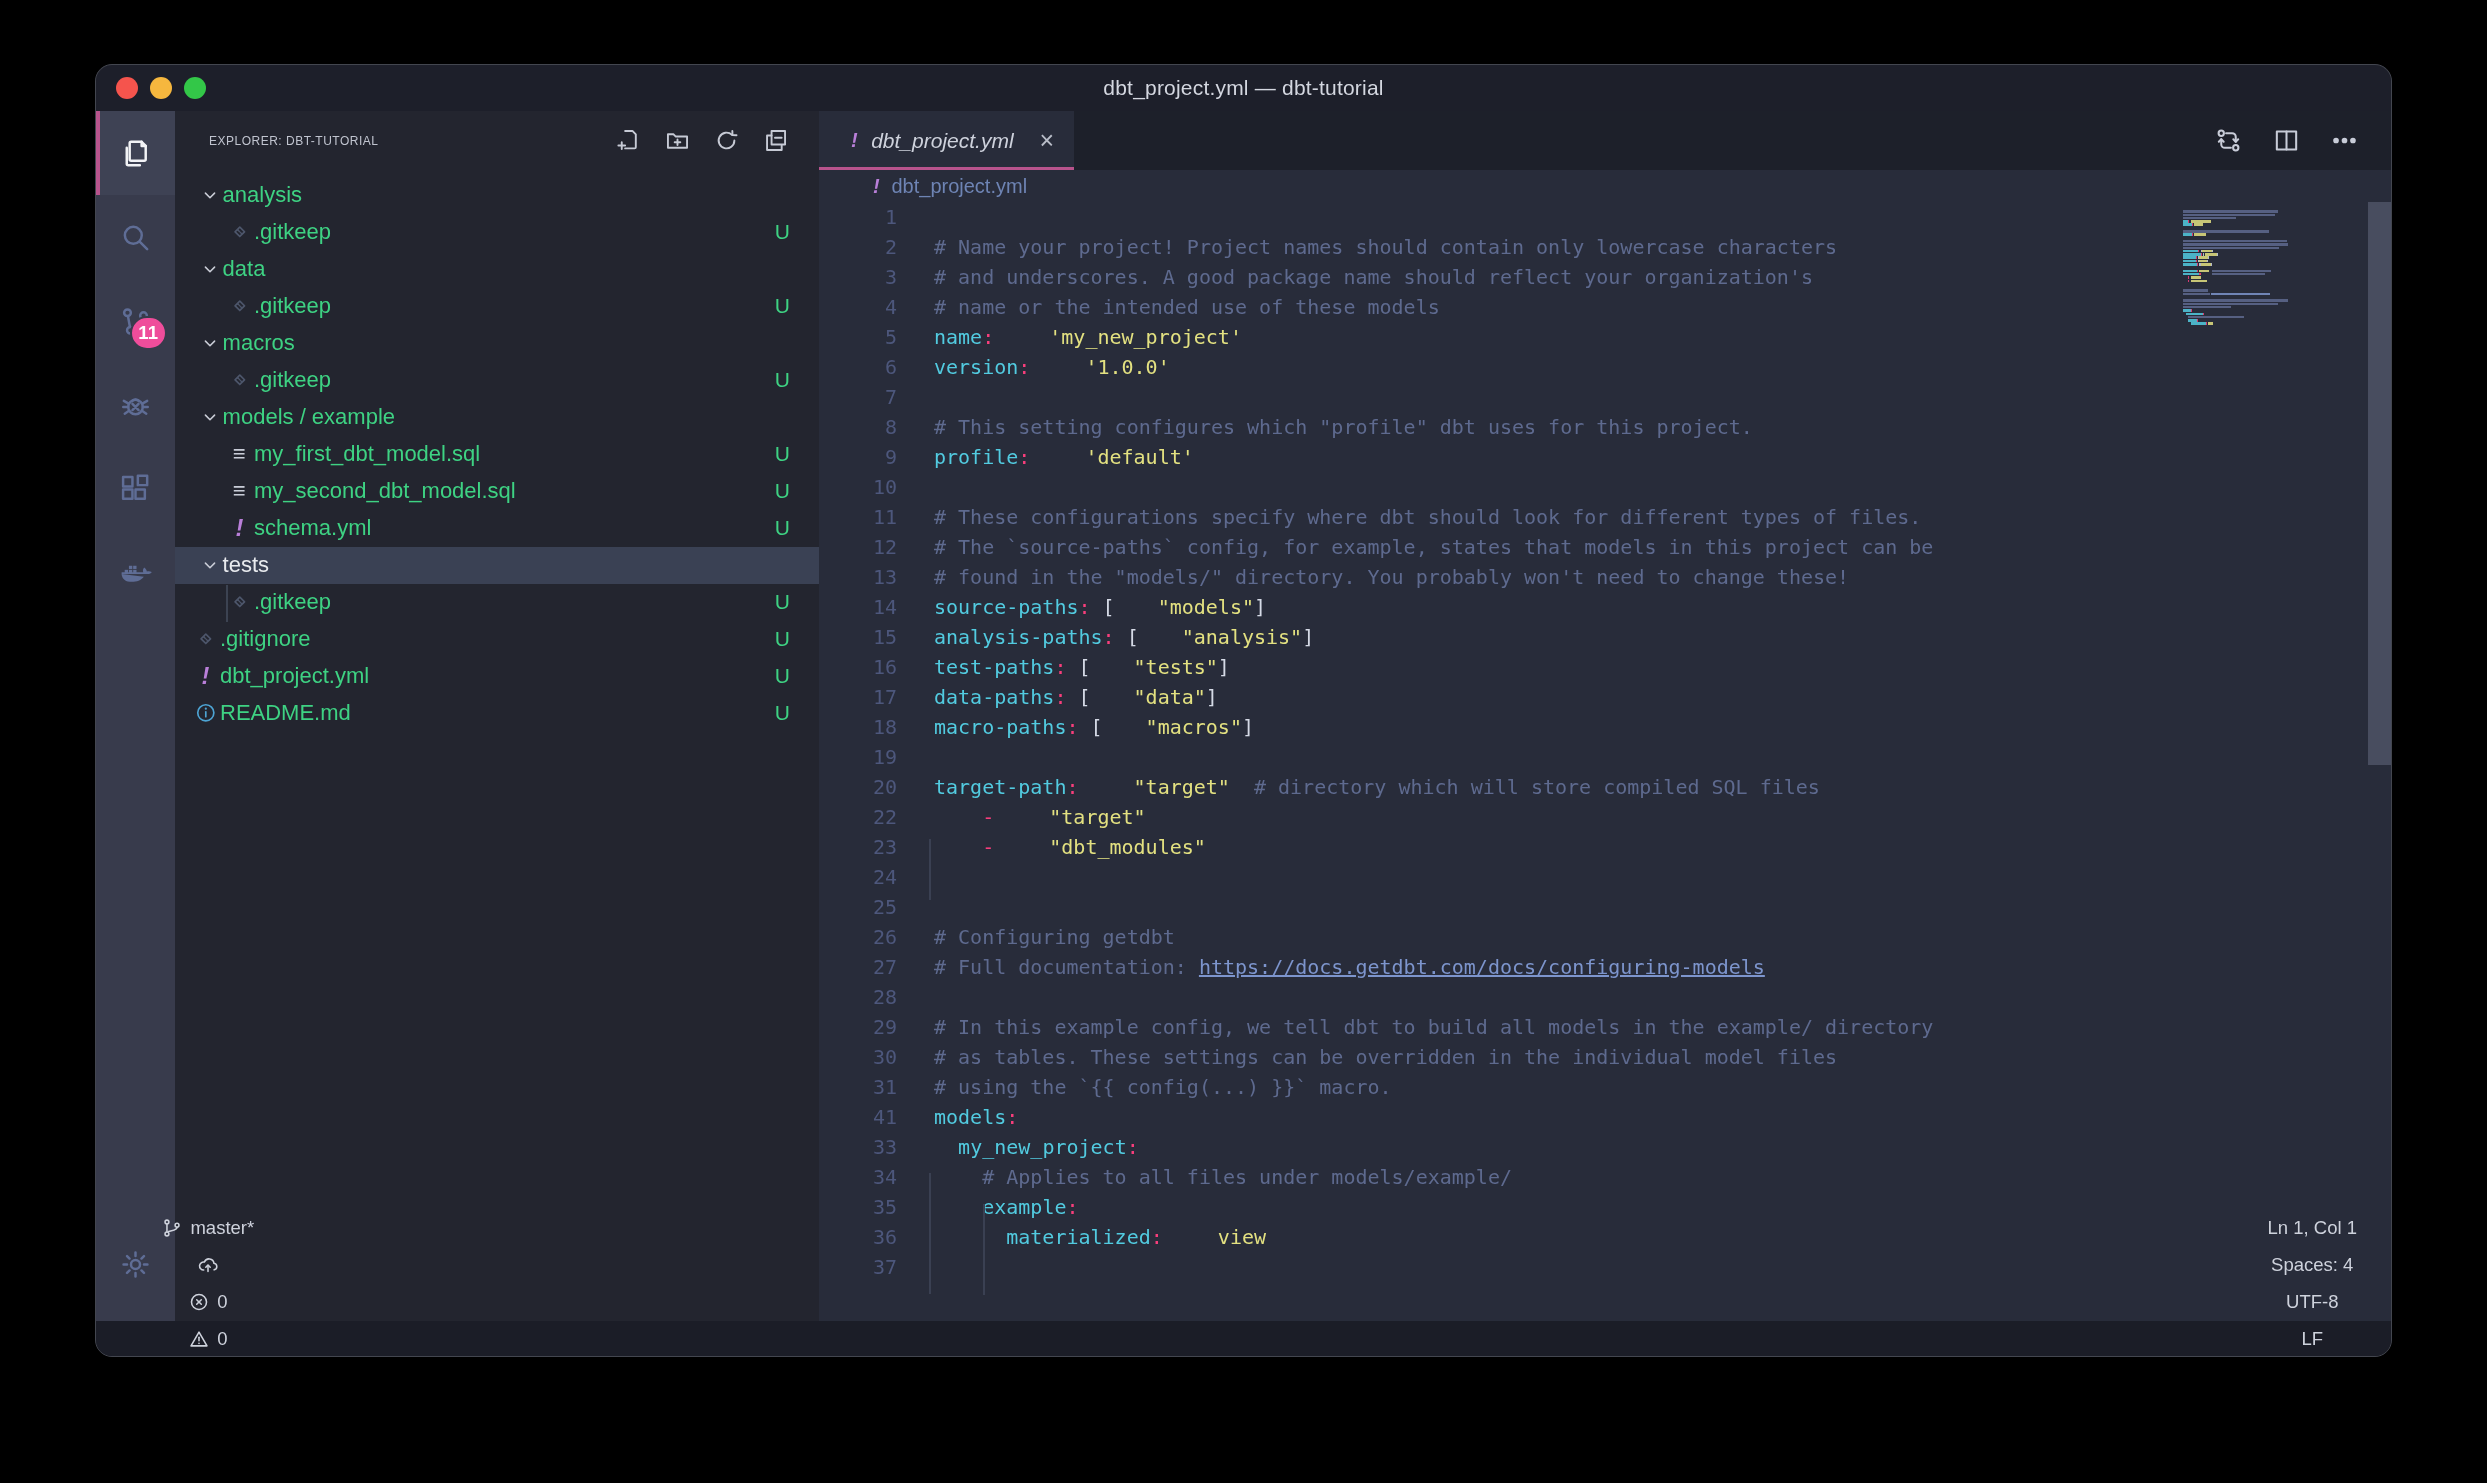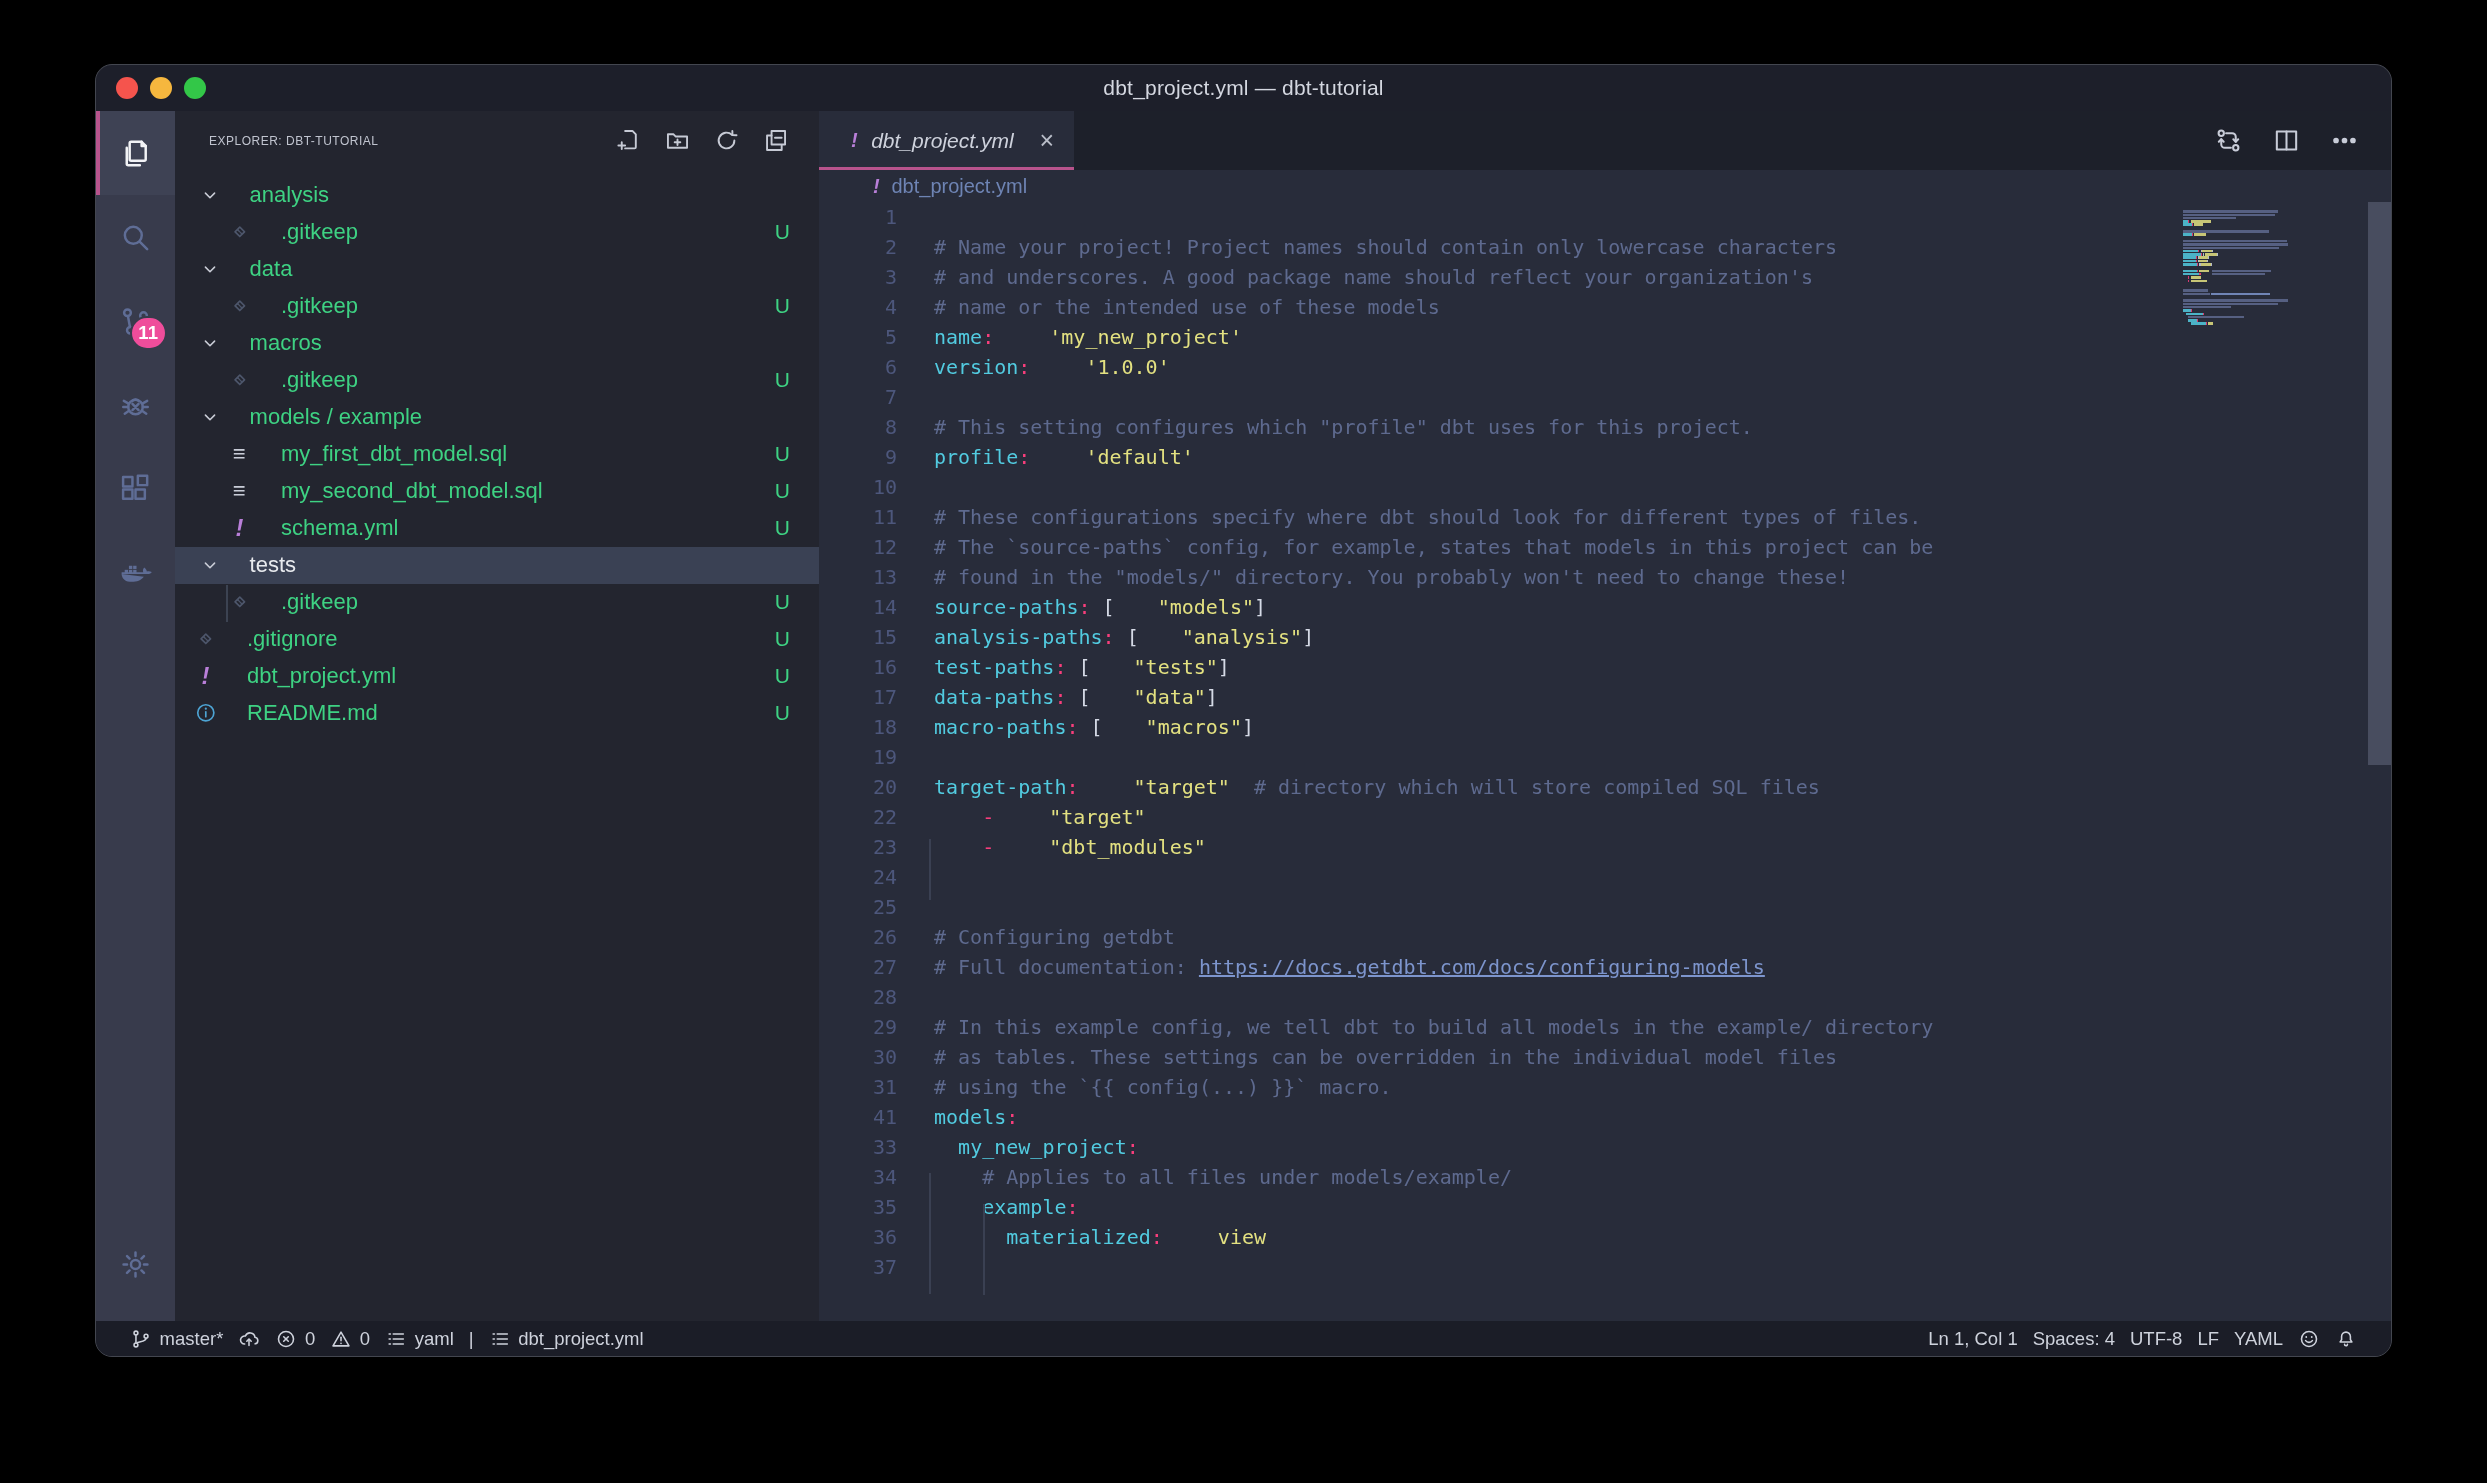--- a/index.html
+++ b/index.html
@@ -41,21 +41,21 @@
   .sidebar { width:644px; flex:0 0 644px; background:#23252f; display:flex; flex-direction:column; }
   .sb-header { height:59px; flex:0 0 59px; display:flex; align-items:center; padding:0 30px 0 34px; }
   .sb-title { color:#c0c4cf; font-size:12px; letter-spacing:0.5px; flex:1 1 auto; }
   .sb-actions { display:flex; gap:22px; color:#c6cad5; }
   .sb-actions svg { width:27px; height:27px; cursor:pointer; }
   .tree { padding-top:6.7px; position:relative; }
   .tree-row { height:37px; display:flex; align-items:center; position:relative;
               color:#3ed283; font-size:22px; cursor:pointer; }
   .tree-row.selected { background:#3a4154; }
   .tree-row.selected .row-label { color:#e8eaee; }
-  .row-inner { display:flex; align-items:center; gap:29px; }
+  .row-inner { display:flex; align-items:center; gap:2px; }
   .indent-0 .row-inner { padding-left:23.6px; }      
   .indent-1 .row-inner { padding-left:52px; }      
   .indent-r .row-inner { padding-left:18px; }      
   .chevron { color:#c9ccd6; display:flex; }
   .chevron svg { width:22px; height:22px; }
   .file-ico { width:25px; display:flex; justify-content:center; align-items:center; }
   .ico-git svg { width:23.6px; height:23.6px; color:#4d566b; }
   .ico-sql { color:#c9cdd8; font-size:22px; font-weight:bold; letter-spacing:0.8px; }
   .ico-yaml { color:#b97fd9; font-size:23.6px; font-weight:bold; font-style:italic; }
   .ico-info svg { width:23.6px; height:23.6px; color:#4da4d4; }
@@ -98,21 +98,21 @@
   
   .minimap { position:absolute; top:5px; right:23px; width:185px; }
   .mm-row { height:2.5px; margin-bottom:0.8px; position:relative; }
   .mm-seg { position:absolute; top:0; height:2.5px; opacity:.85; }
   .scrollbar { position:absolute; top:0; right:0; width:23px; height:563px;
                background:rgba(125,132,155,.38); cursor:grab; }
 
   
   .statusbar { height:35px; flex:0 0 35px; background:#1b1d27; display:flex; align-items:center;
                justify-content:space-between; padding:0 34px 0 34px; color:#ced2dc; font-size:18.5px; }
-  .sb-group { display:flex; align-items:center; gap:15px; }
+  .sb-group { display:flex; align-items:center; gap:15px;flex-direction:column; }
   .status-item { display:flex; align-items:center; gap:7.6px; cursor:pointer; }
   .status-item svg { width:22px; height:22px; }
 </style>
 </head>
 <body>
 
 <div class="window">
 
   <div class="titlebar">
     <div class="traffic">

